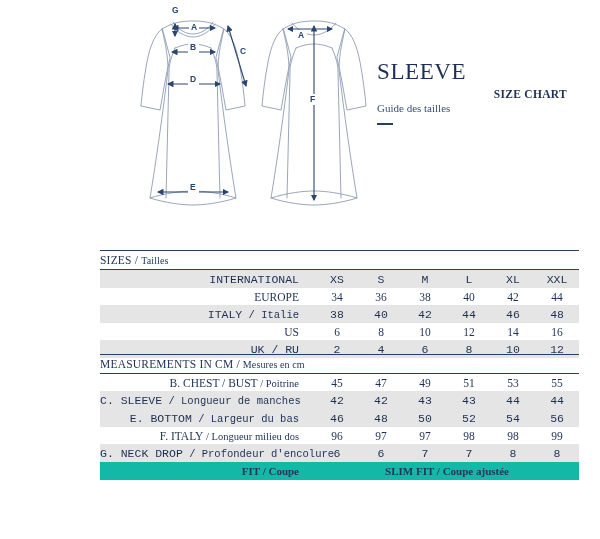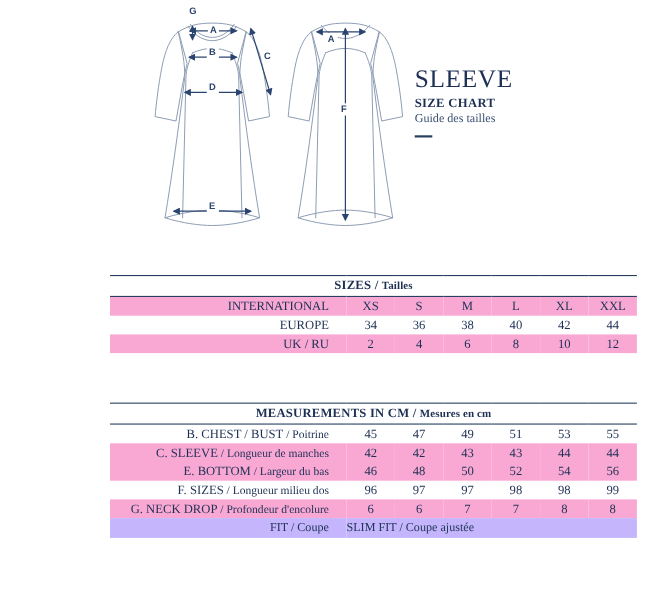--- a/index.html
+++ b/index.html
@@ -43,20 +43,21 @@
     color: #1d3054;
     line-height: 1.05;
     white-space: nowrap;
   }
   #brand-sub {
     font-size: 11.5px;
     font-weight: bold;
     letter-spacing: 0.3px;
     color: #1d3054;
     margin-top: 4px;
+    text-align: right;
   }
   #brand-sub2 {
     font-size: 11px;
     color: #3a4f74;
     margin-top: 2px;
   }
   #brand-rule {
     margin-top: 9px;
     width: 16px;
     height: 2px;
@@ -65,69 +66,69 @@
 
   
   .chart-table {
     position: absolute;
     left: 100px;
     width: 435px;
     border-collapse: collapse;
     table-layout: fixed;
   }
   #sizes-table { top: 250px; }
-  #measurements-table { top: 366px; }
+  #measurements-table { top: 354px; }
 
   .chart-table td, .chart-table th {
     padding: 0;
     margin: 0;
     font-weight: normal;
   }
 
   .section-head td {
-    text-align: center;
-    font-weight: bold;
+    font-weight: normal;
     font-size: 11.5px;
     letter-spacing: 0.2px;
     padding: 3px 0 3px 0;
     border-top: 1.6px solid #27405f;
     border-bottom: 1.6px solid #27405f;
     color: #1d3054;
   }
   .section-head .fr {
     font-size: 10px;
     letter-spacing: 0.1px;
   }
 
   .data-row td {
     font-size: 11.5px;
     padding: 2.5px 0 2.5px 0;
     color: #1d3054;
   }
-  .data-row.shaded td { background: #f9a8d4; }
+  .data-row.shaded td { background: #e5e5e5; font-family: Liberation Mono, monospace; }
 
   .row-label {
     text-align: right;
     padding-right: 16px !important;
     white-space: nowrap;
   }
   .row-label .en { font-size: 11.5px; }
   .row-label .fr { font-size: 10.5px; }
 
   .val {
     text-align: center;
   }
 
   .fit-row td {
     font-size: 11px;
     padding: 3px 0 3px 0;
-    background: #c4b5fd;
+    background: #14b8a6;
+    font-weight: bold;
   }
   .fit-row .fit-label { text-align: right; padding-right: 16px; }
-  .fit-row .fit-value { text-align: left; }
+  .fit-row .fit-value { text-align: center; }
 
   
   col.c-label { width: 215px; }
   col.c-size  { width: 44px; }
 </style>
 </head>
 <body>
 
 <div id="illustrations">
   <svg id="dress-svg" width="260" height="215" viewBox="0 0 260 215">
@@ -261,21 +262,43 @@
         <span class="en">EUROPE</span><span class="fr"></span>
       </td>
       <td class="val">34</td>
       <td class="val">36</td>
       <td class="val">38</td>
       <td class="val">40</td>
       <td class="val">42</td>
       <td class="val">44</td>
     </tr>
 
-
+    <tr class="data-row shaded">
+      <td class="row-label">
+        <span class="en">ITALY</span><span class="fr"> / Italie</span>
+      </td>
+      <td class="val">38</td>
+      <td class="val">40</td>
+      <td class="val">42</td>
+      <td class="val">44</td>
+      <td class="val">46</td>
+      <td class="val">48</td>
+    </tr>
+
+    <tr class="data-row">
+      <td class="row-label">
+        <span class="en">US</span><span class="fr"></span>
+      </td>
+      <td class="val">6</td>
+      <td class="val">8</td>
+      <td class="val">10</td>
+      <td class="val">12</td>
+      <td class="val">14</td>
+      <td class="val">16</td>
+    </tr>
 
     <tr class="data-row shaded">
       <td class="row-label">
         <span class="en">UK / RU</span><span class="fr"></span>
       </td>
       <td class="val">2</td>
       <td class="val">4</td>
       <td class="val">6</td>
       <td class="val">8</td>
       <td class="val">10</td>
@@ -334,21 +357,21 @@
       <td class="val">46</td>
       <td class="val">48</td>
       <td class="val">50</td>
       <td class="val">52</td>
       <td class="val">54</td>
       <td class="val">56</td>
     </tr>
 
     <tr class="data-row">
       <td class="row-label">
-        <span class="en">F. SIZES</span><span class="fr"> / Longueur milieu dos</span>
+        <span class="en">F. ITALY</span><span class="fr"> / Longueur milieu dos</span>
       </td>
       <td class="val">96</td>
       <td class="val">97</td>
       <td class="val">97</td>
       <td class="val">98</td>
       <td class="val">98</td>
       <td class="val">99</td>
     </tr>
 
     <tr class="data-row shaded">

